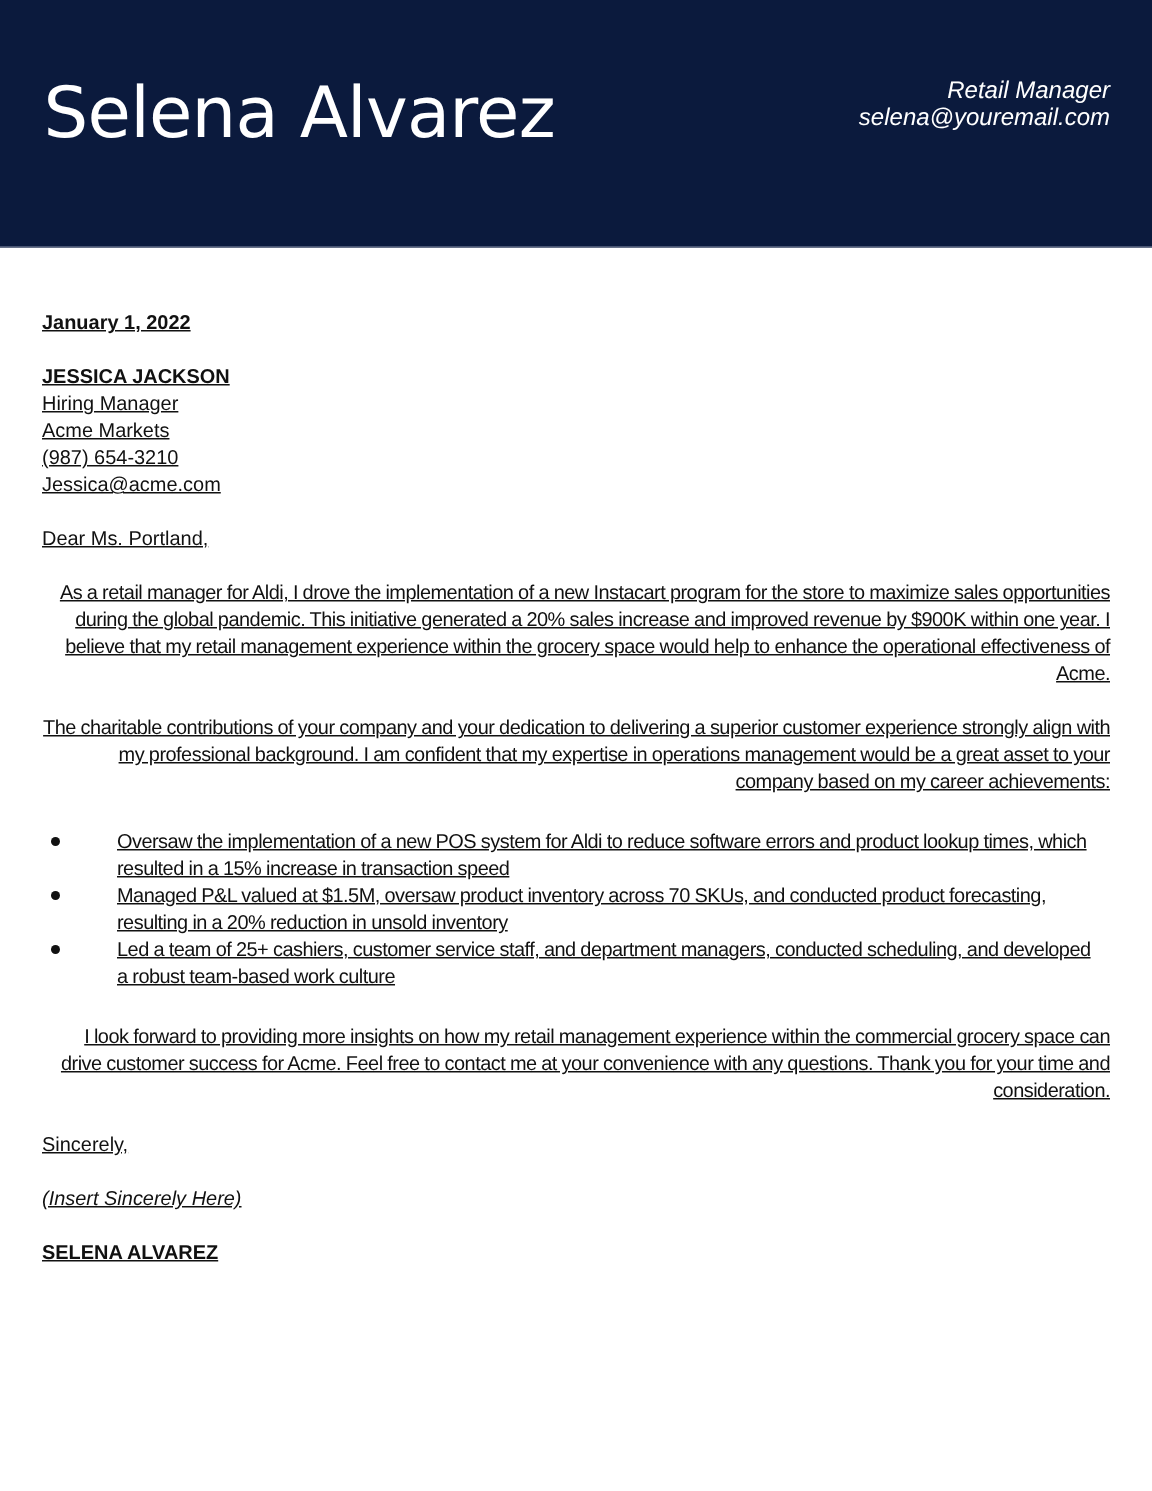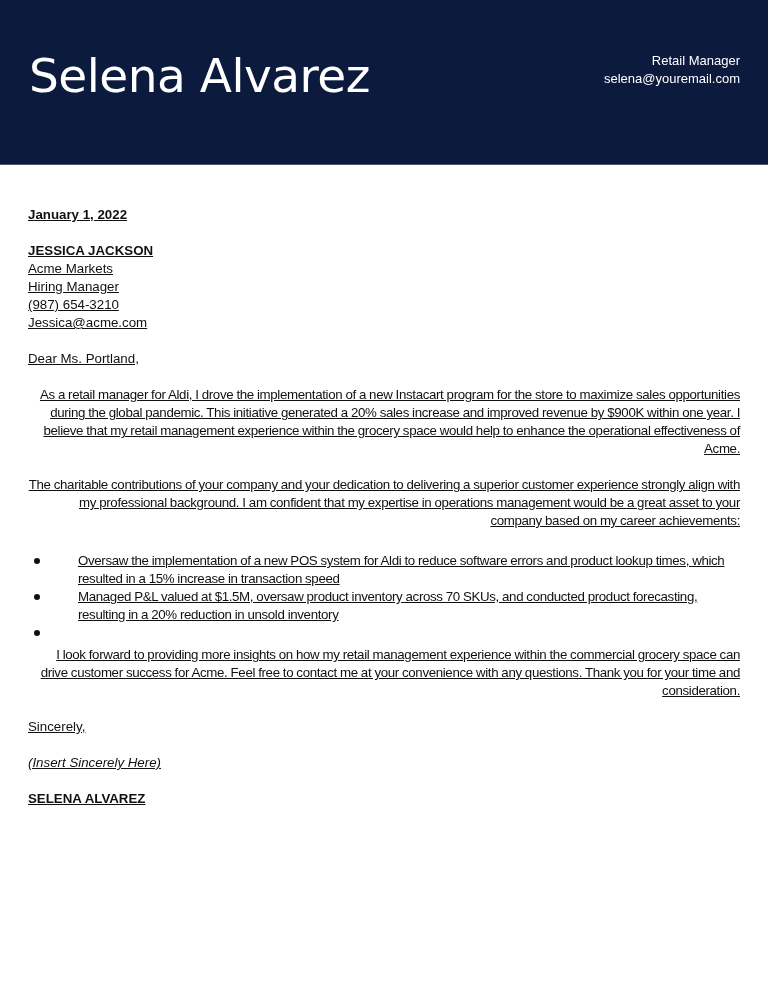--- a/index.html
+++ b/index.html
@@ -12,21 +12,21 @@
     background: #0b1a3d;
     border-bottom: 1px solid #4a5674;
   }
   .name {
     position: absolute; left: 29px; top: 52px;
     font-family: "DejaVu Sans", sans-serif;
     font-size: 47px; color: #ffffff; letter-spacing: -0.5px; line-height: 1;
   }
   .contact {
     position: absolute; right: 28px; top: 52px; text-align: right;
-    color: #ffffff; font-size: 13px; line-height: 18px;
+    color: #ffffff; font-size: 16px; line-height: 18px; font-style: italic;
   }
   .letter {
     position: absolute; left: 28px; top: 206px; width: 712px;
     font-size: 13.3px; line-height: 18px; color: #111; text-decoration: underline;
   }
   .letter p { margin: 0; }
   .bold { font-weight: bold; }
   .gap { height: 18px; }
   .para { letter-spacing: -0.35px; word-spacing: -0.2px; text-align: right; }
   ul.bullets { list-style: none; margin: 4px; padding: 0; }
@@ -47,22 +47,22 @@
     <div>selena@youremail.com</div>
   </div>
 </div>
 
 <div class="letter">
   <p class="bold">January 1, 2022</p>
   <div class="gap"></div>
 
   <div>
     <p class="bold">JESSICA JACKSON</p>
+    <p>Hiring Manager</p>
     <p>Acme Markets</p>
-    <p>Hiring Manager</p>
     <p>(987) 654-3210</p>
     <p>Jessica@acme.com</p>
   </div>
   <div class="gap"></div>
 
   <p>Dear Ms. Portland,</p>
   <div class="gap"></div>
 
   <p class="para">As a retail manager for Aldi, I drove the implementation of a new Instacart program for the store to maximize sales opportunities during the global pandemic. This initiative generated a 20% sales increase and improved revenue by $900K within one year. I believe that my retail management experience within the grocery space would help to enhance the operational effectiveness of Acme.</p>
   <div class="gap"></div>
@@ -74,20 +74,21 @@
     <li>
       <span class="dot"></span>
       <span>Oversaw the implementation of a new POS system for Aldi to reduce software errors and product lookup times, which resulted in a 15% increase in transaction speed</span>
     </li>
     <li>
       <span class="dot"></span>
       <span>Managed P&amp;L valued at $1.5M, oversaw product inventory across 70 SKUs, and conducted product forecasting, resulting in a 20% reduction in unsold inventory</span>
     </li>
     <li>
       <span class="dot"></span>
+      <span>Led a team of 25+ cashiers, customer service staff, and department managers, conducted scheduling, and developed a robust team-based work culture</span>
     </li>
   </ul>
   <div class="gap"></div>
 
   <p class="para">I look forward to providing more insights on how my retail management experience within the commercial grocery space can drive customer success for Acme. Feel free to contact me at your convenience with any questions. Thank you for your time and consideration.</p>
   <div class="gap"></div>
 
   <p>Sincerely,</p>
   <div class="gap"></div>
 

